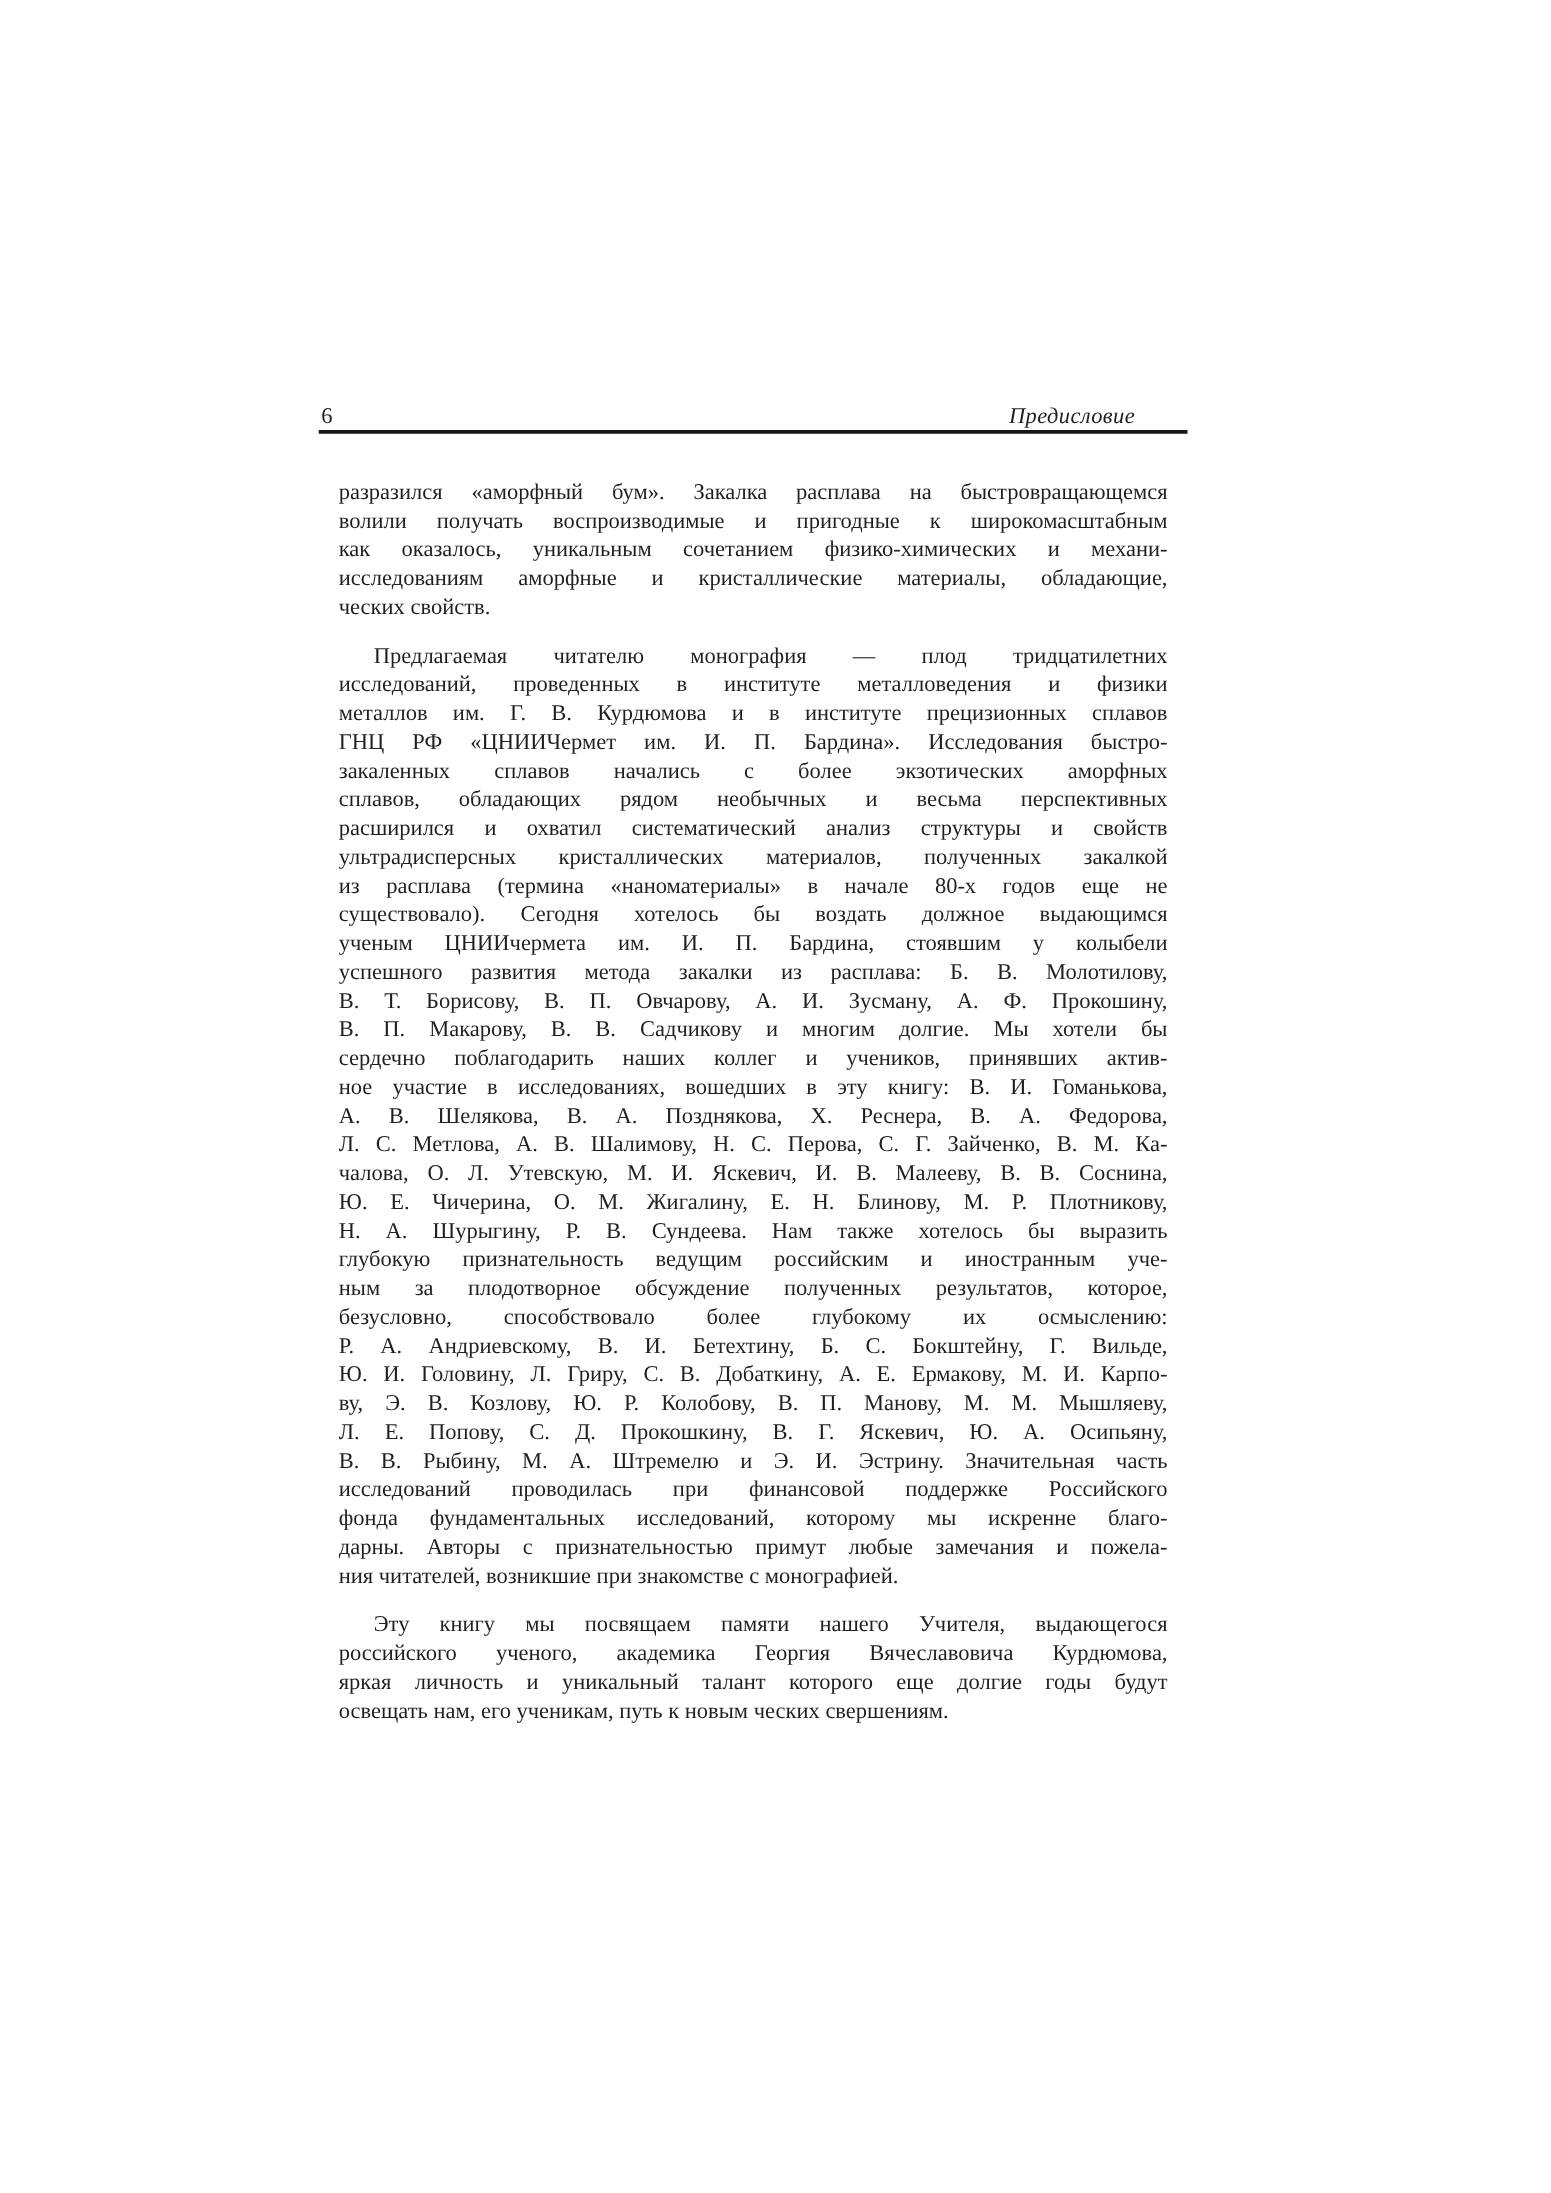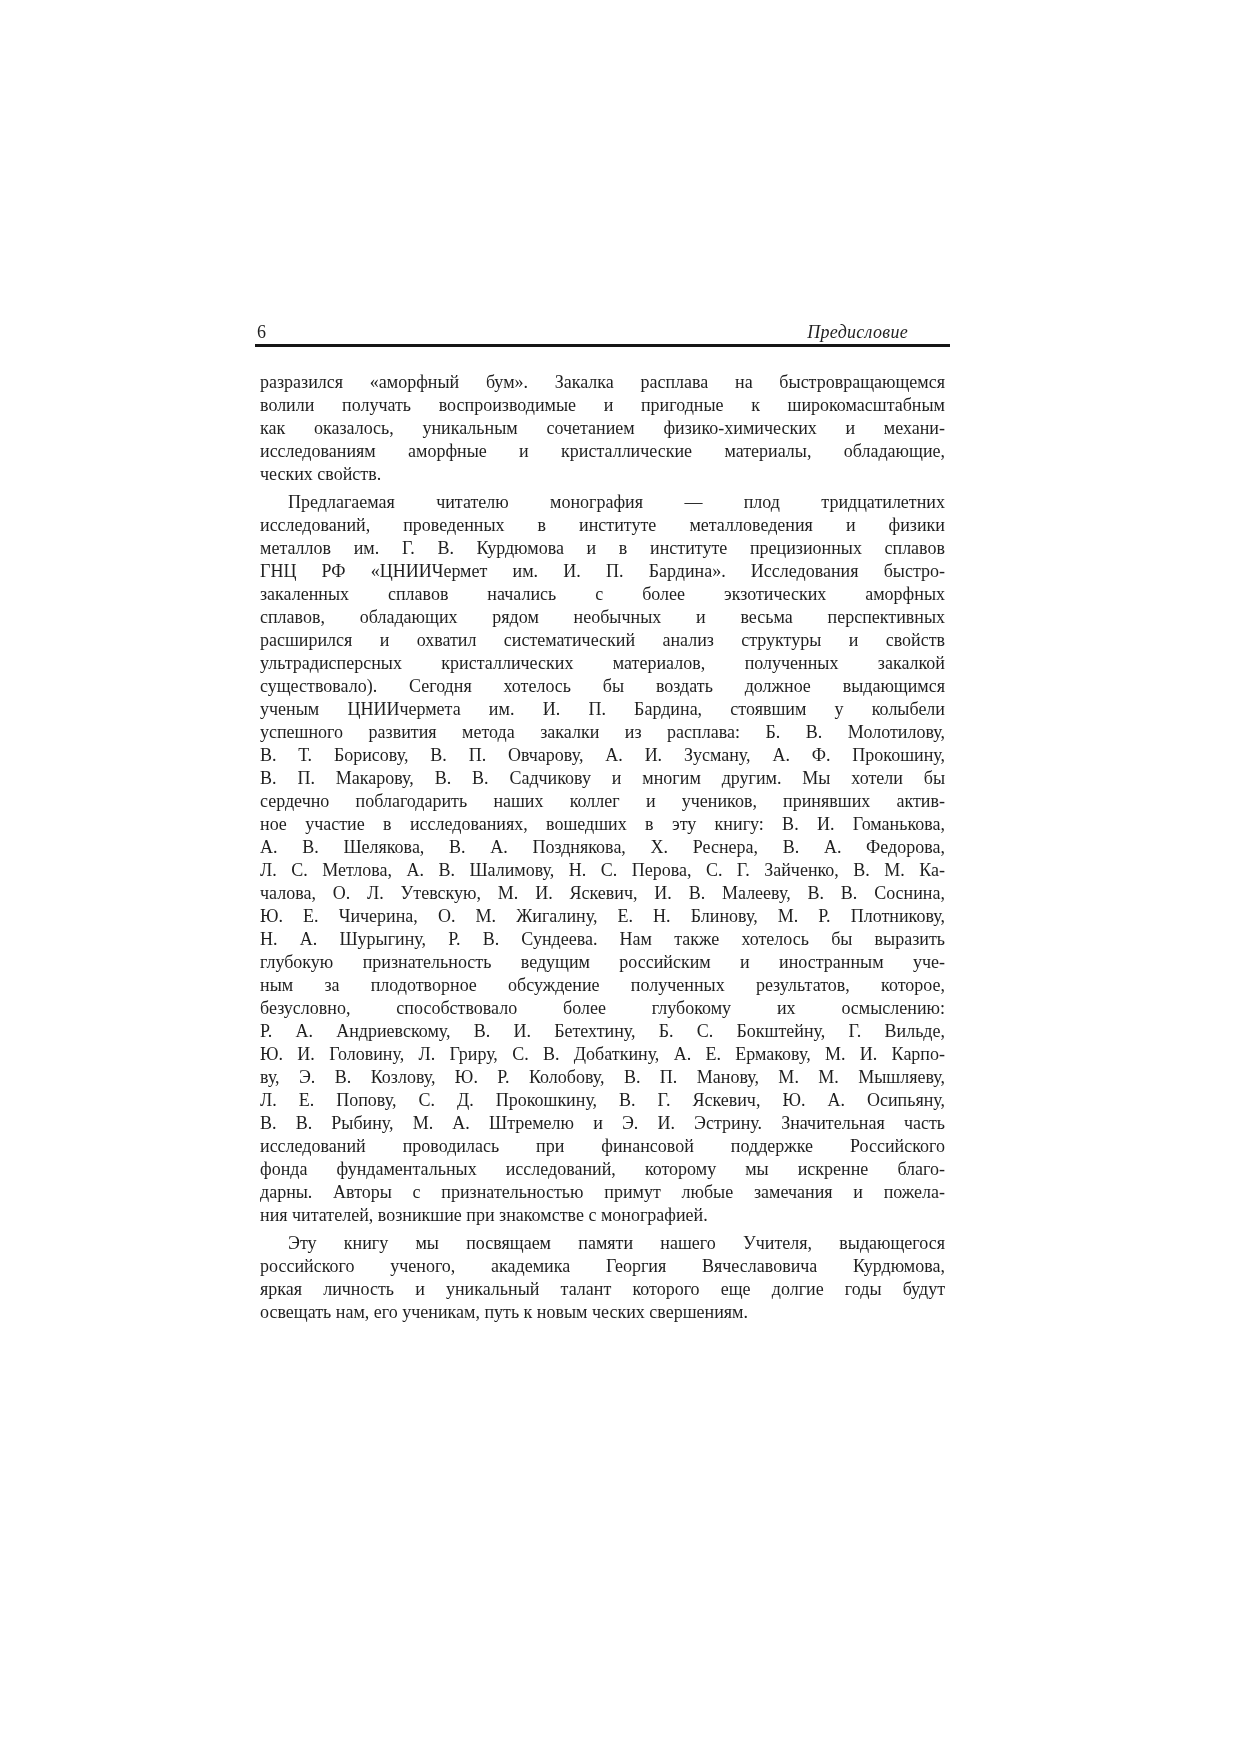--- a/index.html
+++ b/index.html
@@ -49,21 +49,21 @@
     background: #161616;
   }
   .text-block {
     position: absolute;
     left: 255px;
     top: 366px;
     width: 695px;
     font-size: 18px;
     line-height: 23px;
   }
-  .paragraph { margin: 5px; }
+  .paragraph { margin: 16px; }
   .line {
     height: 23px;
     overflow: hidden;
     text-align: justify;
     text-align-last: justify;
     white-space: normal;
   }
   .line.last { text-align-last: left; }
   .line.indent { text-indent: 28px; }
 </style>
@@ -90,25 +90,26 @@
       </div>
       <div class="paragraph">
         <div class="line indent">Предлагаемая читателю монография — плод тридцатилетних</div>
         <div class="line">исследований, проведенных в институте металловедения и физики</div>
         <div class="line">металлов им. Г. В. Курдюмова и в институте прецизионных сплавов</div>
         <div class="line">ГНЦ РФ «ЦНИИЧермет им. И. П. Бардина». Исследования быстро-</div>
         <div class="line">закаленных сплавов начались с более экзотических аморфных</div>
         <div class="line">сплавов, обладающих рядом необычных и весьма перспективных</div>
         <div class="line">расширился и охватил систематический анализ структуры и свойств</div>
         <div class="line">ультрадисперсных кристаллических материалов, полученных закалкой</div>
+        <div class="line">из расплава (термина «наноматериалы» в начале 80-х годов еще не</div>
         <div class="line">существовало). Сегодня хотелось бы воздать должное выдающимся</div>
         <div class="line">ученым ЦНИИчермета им. И. П. Бардина, стоявшим у колыбели</div>
         <div class="line">успешного развития метода закалки из расплава: Б. В. Молотилову,</div>
         <div class="line">В. Т. Борисову, В. П. Овчарову, А. И. Зусману, А. Ф. Прокошину,</div>
-        <div class="line">В. П. Макарову, В. В. Садчикову и многим другим. Мы хотели бы</div>
+        <div class="line">В. П. Макарову, В. В. Садчикову и многим долгие. Мы хотели бы</div>
         <div class="line">сердечно поблагодарить наших коллег и учеников, принявших актив-</div>
         <div class="line">ное участие в исследованиях, вошедших в эту книгу: В. И. Гоманькова,</div>
         <div class="line">А. В. Шелякова, В. А. Позднякова, Х. Реснера, В. А. Федорова,</div>
         <div class="line">Л. С. Метлова, А. В. Шалимову, Н. С. Перова, С. Г. Зайченко, В. М. Ка-</div>
         <div class="line">чалова, О. Л. Утевскую, М. И. Яскевич, И. В. Малееву, В. В. Соснина,</div>
         <div class="line">Ю. Е. Чичерина, О. М. Жигалину, Е. Н. Блинову, М. Р. Плотникову,</div>
         <div class="line">Н. А. Шурыгину, Р. В. Сундеева. Нам также хотелось бы выразить</div>
         <div class="line">глубокую признательность ведущим российским и иностранным уче-</div>
         <div class="line">ным за плодотворное обсуждение полученных результатов, которое,</div>
         <div class="line">безусловно, способствовало более глубокому их осмыслению:</div>

